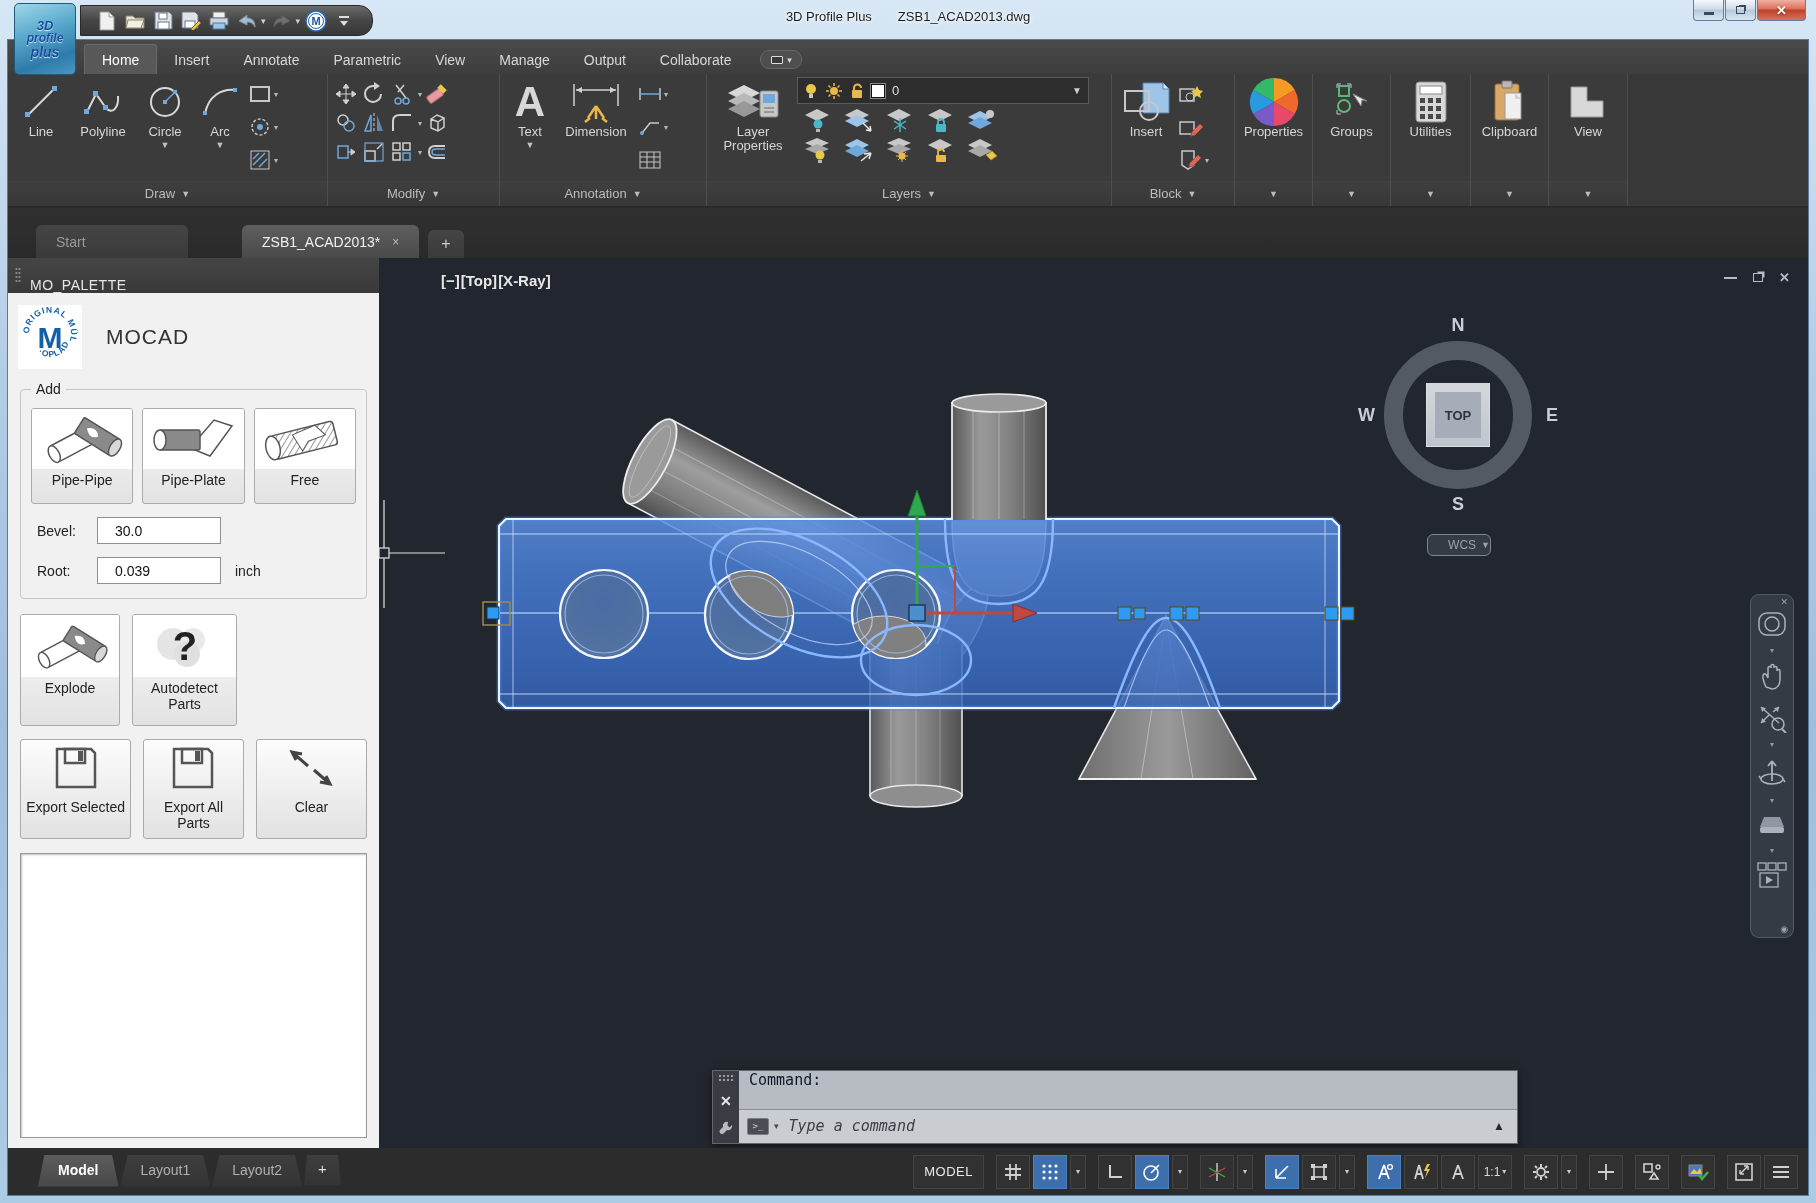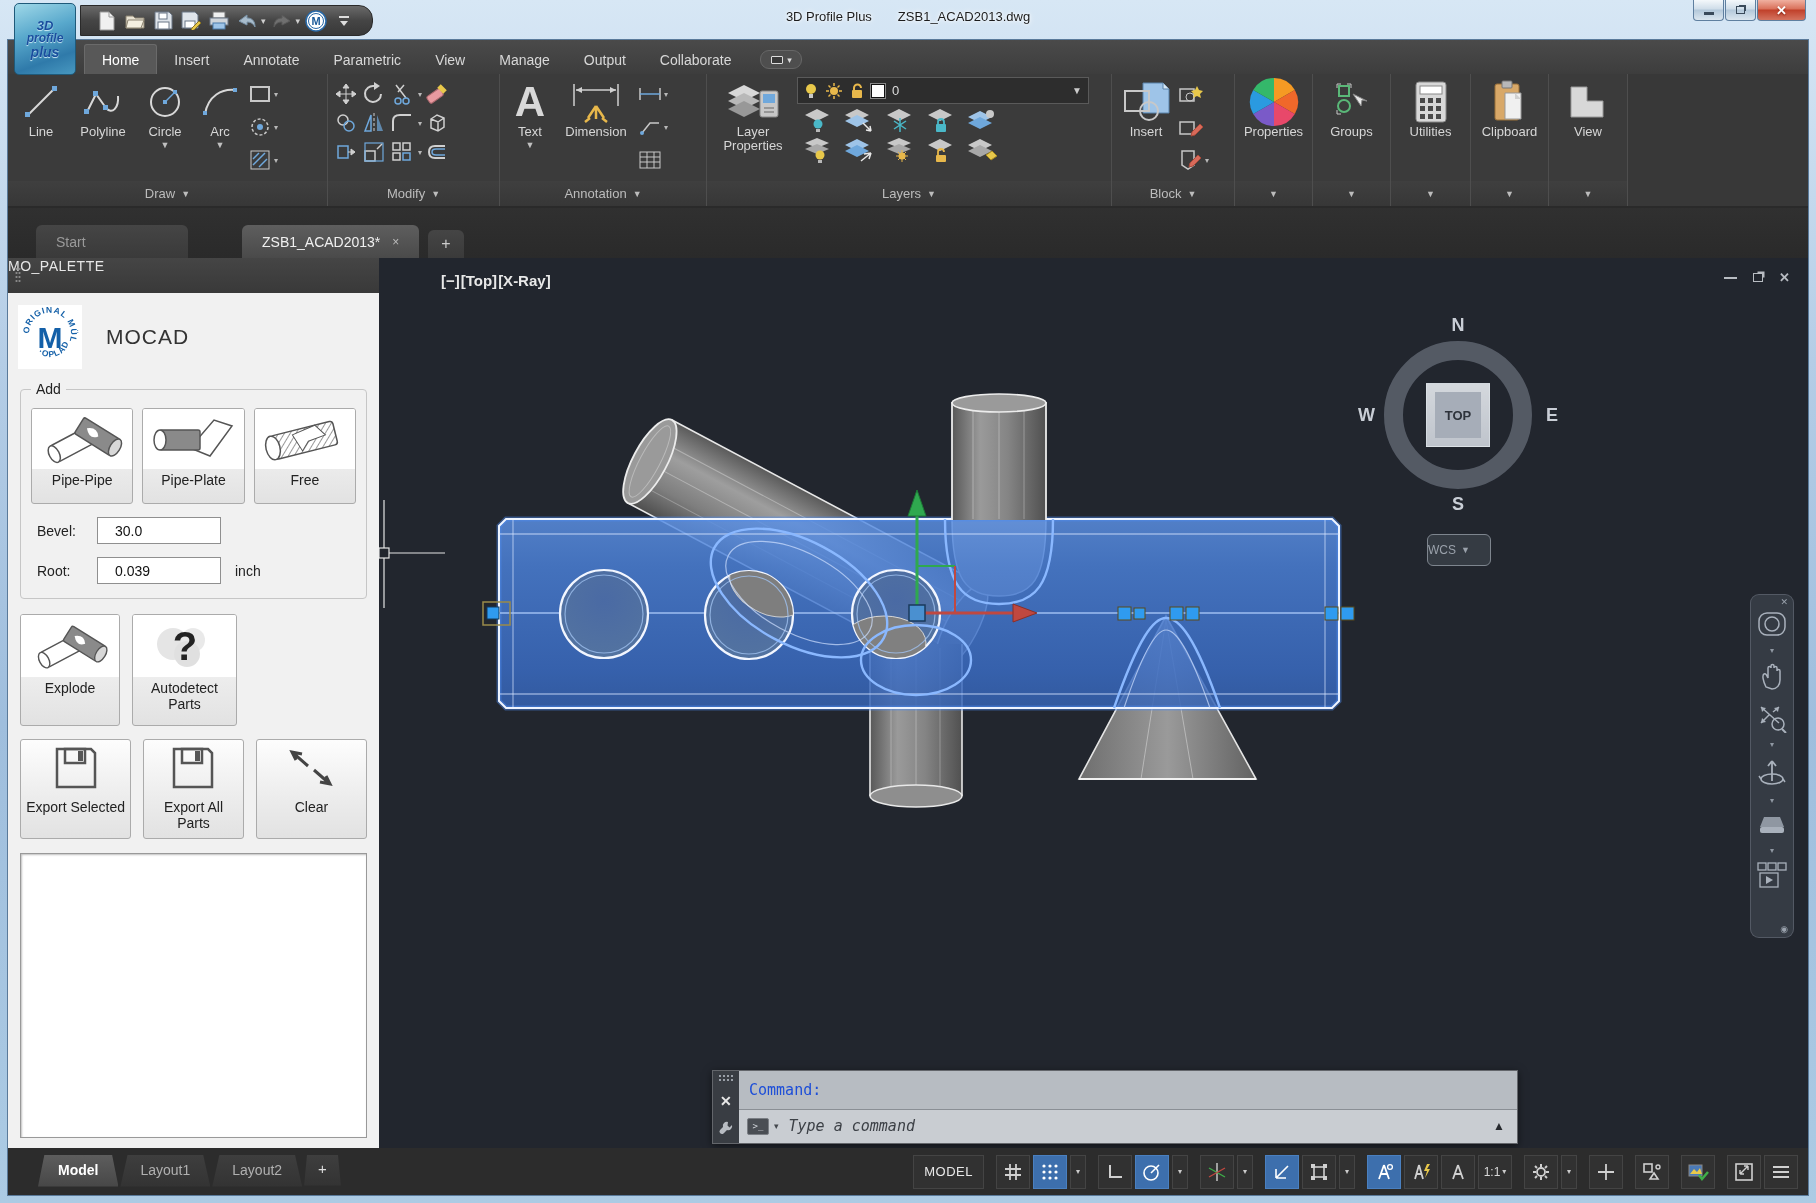--- a/index.html
+++ b/index.html
@@ -59,21 +59,21 @@
 .filetabs { height:50px; background:linear-gradient(180deg,#303030,#2a2a2a); display:flex; align-items:flex-end; padding:0 0 0 28px; gap:3px; }
 .ftab { height:33px; display:flex; align-items:center; padding:0 20px; font-size:14px; border-radius:6px 6px 0 0; }
 .ftab.start { background:linear-gradient(180deg,#454545,#3a3a3a); color:#9a9a9a; width:152px; }
 .ftab.activedoc { background:linear-gradient(180deg,#5e5e5e,#4a4a4a); color:#f0f0f0; gap:12px; }
 .ftab .x { color:#bbb; font-size:12px; }
 .ftab.plus { background:linear-gradient(180deg,#454545,#3a3a3a); color:#ccc; padding:0 13px; font-size:16px; height:28px; border-radius:6px 6px 0 0; margin-left:6px; }
 
 
 .main { flex:1; display:flex; background:#23262d; min-height:0; }
 .palette { width:371px; display:flex; flex-direction:column; background:#2f3136; }
-.pal-header { height:35px; background:linear-gradient(180deg,#454545,#393939); color:#e6e6e6; font-size:14px; letter-spacing:.5px; display:flex; align-items:flex-start; position:relative; }
+.pal-header { height:35px; background:linear-gradient(180deg,#454545,#393939); color:#e6e6e6; font-size:14px; letter-spacing:.5px; display:flex; align-items:flex-end; padding-left:22px; position:relative; }
 .pal-header .grip { position:absolute; left:7px; top:9px; width:6px; height:17px; background-image:radial-gradient(circle,#888 1px,transparent 1.2px); background-size:3px 4px; }
 .pal-body { flex:1; background:#f1f1f1; padding:10px 8px 8px; display:flex; flex-direction:column; min-height:0; }
 .brandrow { display:flex; align-items:center; gap:24px; margin:2px 0 14px 2px; }
 .brandlogo { width:64px; height:64px; background:#fff; display:flex; align-items:center; justify-content:center; }
 .brandname { font-size:21px; color:#333; letter-spacing:1px; }
 .groupbox { position:relative; border:1px solid #c6c6c6; border-radius:4px; padding:18px 10px 14px; margin:6px 4px 0; }
 .groupbox .legend { position:absolute; top:-9px; left:10px; background:#f1f1f1; padding:0 5px; font-size:14px; color:#222; }
 .addrow { display:flex; gap:9px; justify-content:center; }
 .palbtn { border:1px solid #ababab; border-radius:3px; background:linear-gradient(180deg,#fdfdfd,#ececec 60%,#e2e2e2); display:flex; flex-direction:column; align-items:center; overflow:hidden; }
 .palbtn .img { background:#fff; width:100%; display:flex; align-items:center; justify-content:center; }
@@ -103,36 +103,36 @@
 
 .vcube { position:absolute; left:1005px; top:83px; width:148px; height:148px; }
 .vring { position:absolute; inset:0; border-radius:50%; border:19px solid rgba(125,133,146,.55); }
 .vface { position:absolute; left:50%; top:50%; transform:translate(-50%,-50%); width:64px; height:64px; background:linear-gradient(180deg,#d4d8dd,#bfc4cc); border:1px solid rgba(230,235,240,.5); display:flex; align-items:center; justify-content:center; }
 .vface .innersq { width:46px; height:46px; background:#a6adb8; display:flex; align-items:center; justify-content:center; font-size:13px; font-weight:bold; color:#2e333b; }
 .vdir { position:absolute; color:#c9ced6; font-weight:bold; font-size:18px; }
 .vdir.n { left:50%; top:-26px; transform:translateX(-50%); }
 .vdir.s { left:50%; bottom:-26px; transform:translateX(-50%); }
 .vdir.w { left:-26px; top:50%; transform:translateY(-50%); }
 .vdir.e { right:-26px; top:50%; transform:translateY(-50%); }
-.wcsbtn { position:absolute; left:1048px; top:276px; width:64px; height:32px; border:1px solid #7e858e; border-radius:6px; background:rgba(170,178,190,.15); color:#9aa1ab; font-size:12px; display:flex; align-items:center; justify-content:flex-start; gap:5px; }
+.wcsbtn { position:absolute; left:1048px; top:276px; width:64px; height:22px; border:1px solid #7e858e; border-radius:6px; background:rgba(170,178,190,.15); color:#9aa1ab; font-size:12px; display:flex; align-items:center; justify-content:flex-end; gap:5px; }
 .wcsbtn .caret { font-size:9px; }
 
 .navbar { position:absolute; right:14px; top:336px; width:44px; height:344px; background:rgba(145,155,170,.18); border:1px solid rgba(190,200,215,.22); border-radius:9px; display:flex; flex-direction:column; align-items:center; padding:8px 0 6px; color:#a9b1bc; }
 .navbar .nx { position:absolute; right:5px; top:2px; font-size:9px; color:#9aa2ad; }
 .navbar .nitem { margin:6px 0 0; }
 .navbar .ncaret { font-size:8px; color:#8f97a2; margin-top:3px; }
 .navbar .ncirc { position:absolute; right:5px; bottom:3px; font-size:9px; color:#9aa2ad; }
 
 .cmddock { position:absolute; left:333px; top:calc(100% - 78px); width:806px; height:74px; border:1px solid #63666b; background:#3a3e44; display:flex; box-shadow:0 2px 8px rgba(0,0,0,.5); }
 .cmdside { width:26px; background:#393d43; position:relative; }
 .cmdside .grip { position:absolute; left:5px; top:3px; width:16px; height:8px; background-image:radial-gradient(circle,#9aa0a8 1px,transparent 1.2px); background-size:4px 4px; }
 .cmdside .cx { position:absolute; left:7px; top:22px; color:#e8e8e8; font-size:14px; font-weight:bold; }
 .cmdside .cwrench { position:absolute; left:5px; bottom:4px; }
 .cmdmain { flex:1; display:flex; flex-direction:column; }
-.cmdhist { flex:1.15; background:#b7bcc2; color:#1d4ed8; font-family:"DejaVu Sans Mono", monospace; font-size:15px; display:flex; align-items:center; padding-left:10px; border-bottom:1px solid #8a8f95; }
+.cmdhist { flex:1.15; background:#b7bcc2; color:#0f172a; font-family:"DejaVu Sans Mono", monospace; font-size:15px; display:flex; align-items:flex-start; padding-left:10px; border-bottom:1px solid #8a8f95; }
 .cmdinput { flex:1; background:#c9cdd2; display:flex; align-items:center; gap:10px; padding:0 12px 0 8px; }
 .cmdprompt { width:22px; height:17px; background:#4a4e54; border:1px solid #7a7e84; border-radius:2px; color:#cfd3d8; font-size:9px; display:flex; align-items:center; justify-content:center; font-family:"DejaVu Sans Mono", monospace; }
 .cmdprompt-caret { color:#44484e; font-size:9px; margin-left:-5px; }
 .cmdtext { flex:1; font-family:"DejaVu Sans Mono", monospace; font-style:italic; font-size:15px; color:#3c4046; }
 .cmdup { color:#26292e; font-size:12px; }
 
 
 
 .bottombar { height:47px; background:#2c2c2c; display:flex; align-items:center; padding:0 10px 0 30px; }
 .ltabs { display:flex; align-items:flex-start; gap:2px; height:36px; margin-top:2px; }

